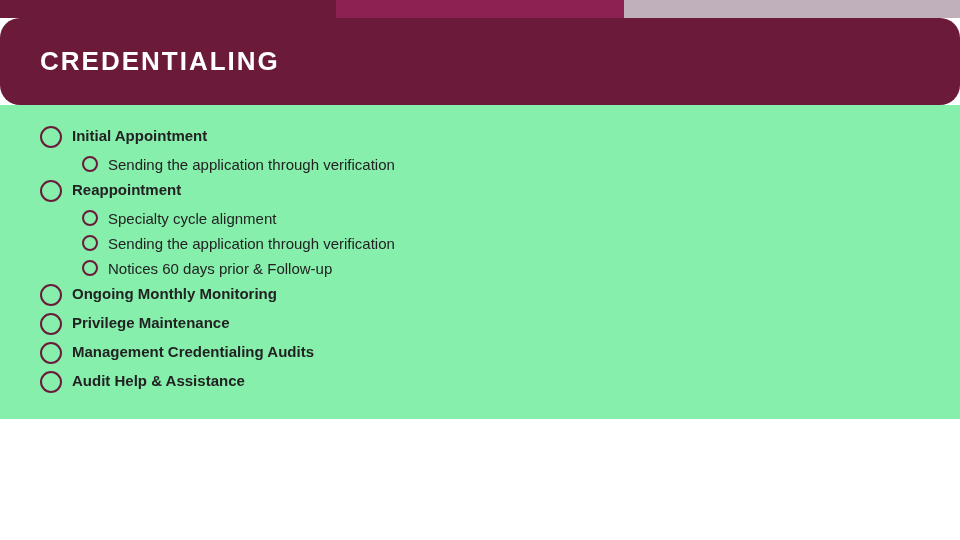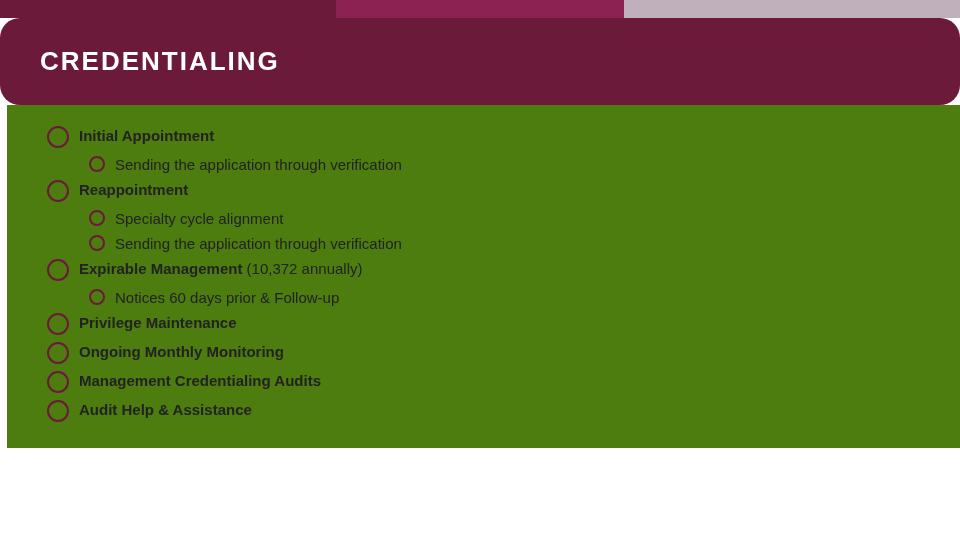--- a/index.html
+++ b/index.html
@@ -47,22 +47,21 @@
     .header-title {
       color: #ffffff;
       font-size: 26px;
       font-weight: bold;
       letter-spacing: 2px;
       text-transform: uppercase;
     }
 
     .content {
       padding: 20px 40px 20px 40px;
-      background: #4d7c0f;
-      margin-left: 7px;
+      background: #86efac;
     }
 
     .list-item {
       display: flex;
       align-items: flex-start;
       margin-bottom: 6px;
     }
 
     .bullet {
       width: 22px;
@@ -151,41 +150,35 @@
     <div class="sub-item">
       <div class="sub-bullet"></div>
       <span class="item-text">Specialty cycle alignment</span>
     </div>
     <div class="sub-item">
       <div class="sub-bullet"></div>
       <span class="item-text">Sending the application through verification</span>
     </div>
   </div>
 
-  <div class="list-item">
-    <div class="bullet"></div>
-    <span class="item-text-bold">
-      <span>Expirable Management</span><span class="inline-normal"> (10,372 annually)</span>
-    </span>
-  </div>
   <div class="sub-list">
     <div class="sub-item">
       <div class="sub-bullet"></div>
       <span class="item-text">Notices 60 days prior &amp; Follow-up</span>
     </div>
   </div>
 
   <div class="list-item">
     <div class="bullet"></div>
-    <span class="item-text-bold">Privilege Maintenance</span>
+    <span class="item-text-bold">Ongoing Monthly Monitoring</span>
   </div>
 
   <div class="list-item">
     <div class="bullet"></div>
-    <span class="item-text-bold">Ongoing Monthly Monitoring</span>
+    <span class="item-text-bold">Privilege Maintenance</span>
   </div>
 
   <div class="list-item">
     <div class="bullet"></div>
     <span class="item-text-bold">Management Credentialing Audits</span>
   </div>
 
   <div class="list-item">
     <div class="bullet"></div>
     <span class="item-text-bold">Audit Help &amp; Assistance</span>

